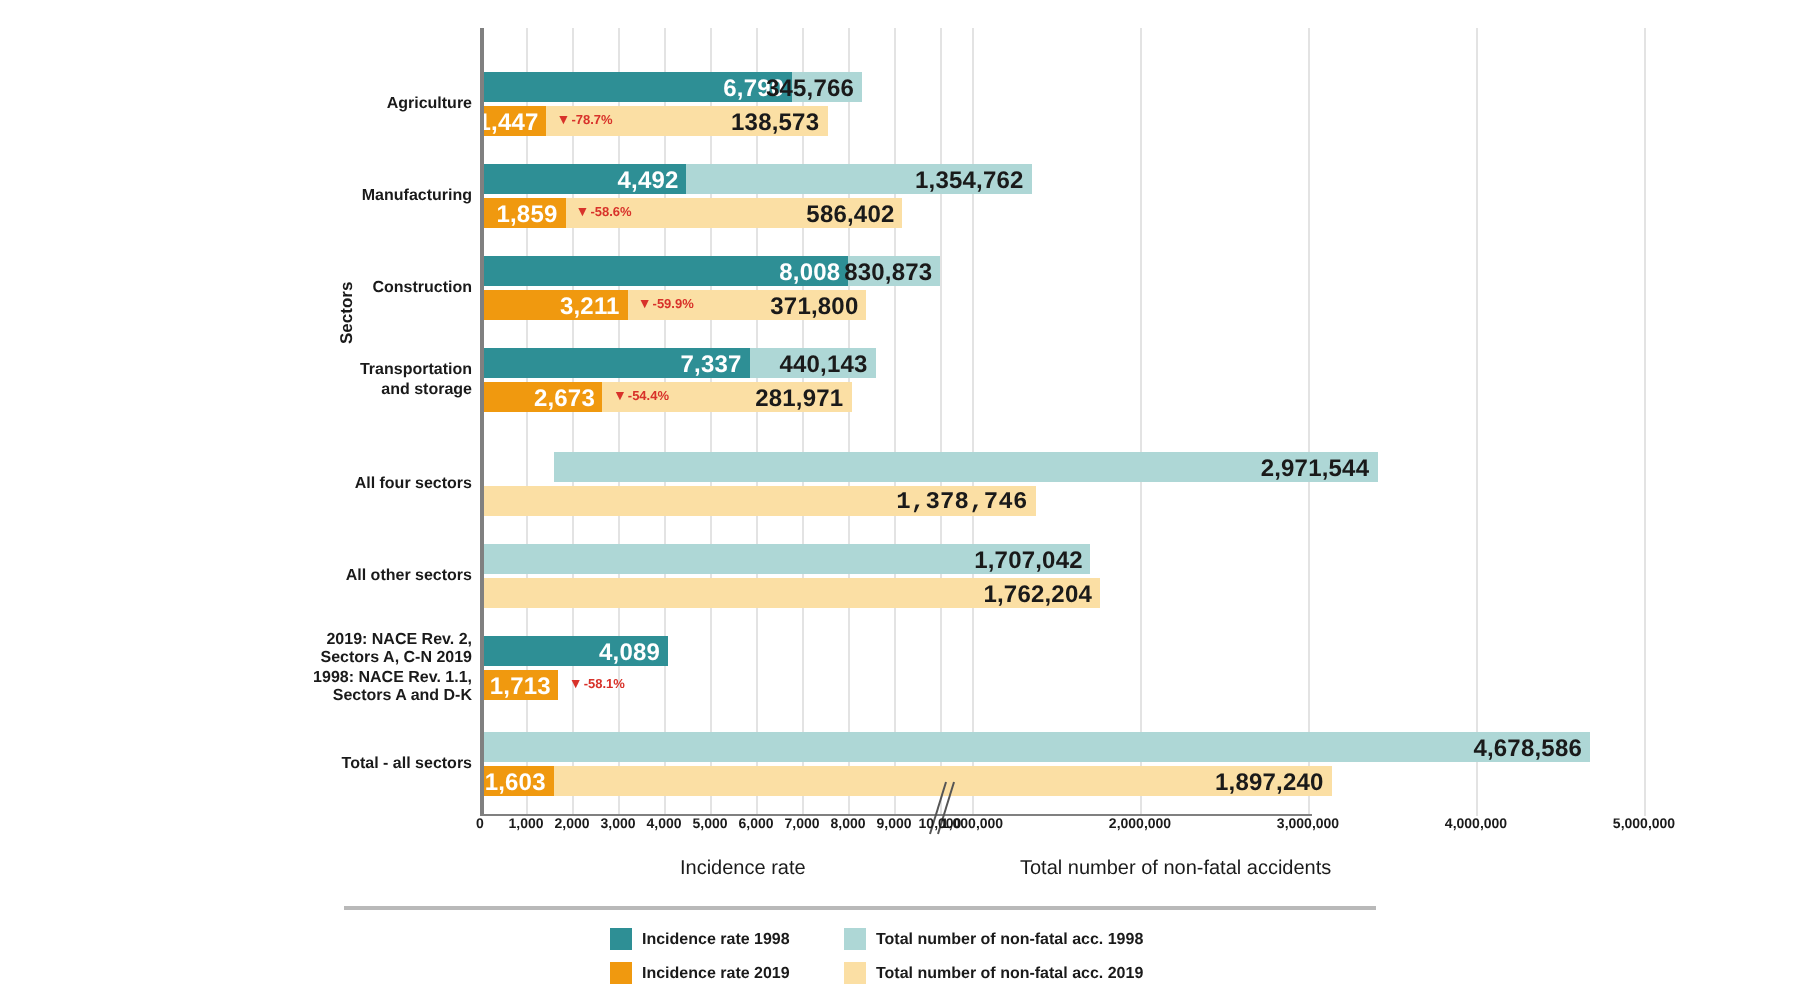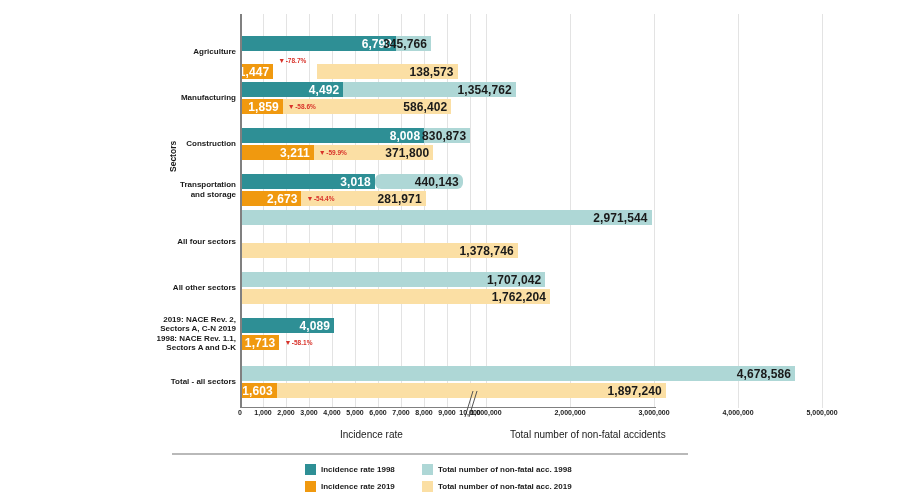--- a/index.html
+++ b/index.html
@@ -103,21 +103,21 @@
       </div>
     <div id="rows">
         <div class="seg-wrap" style="top: 22px;">
           <div class="seg teal" style="width: 156.17px;">
             <span class="val">6,790</span>
           </div>
           <div class="seg ltteal" style="width: 34.8743px;">
             <span class="val">345,766</span>
           </div>
         </div>
-        <div class="seg-wrap" style="top: 50px; gap: 44px;">
+        <div class="seg-wrap" style="top: 39px;">
           <div class="seg orange" style="width: 33.281px;">
             <span class="val">1,447</span>
           </div>
           <div class="seg ltorange" style="width: 140.359px;">
             <span class="val">138,573</span>
           </div>
         </div>
         <div class="delta" style="left: 38.281px; top: 42px;"><span class="tri">▼</span><span>-78.7%</span></div>
         <div class="seg-wrap" style="top: 68px;">
           <div class="seg teal" style="width: 103.316px;">
@@ -148,41 +148,41 @@
           <div class="seg orange" style="width: 73.853px;">
             <span class="val">3,211</span>
           </div>
           <div class="seg ltorange" style="width: 119.378px;">
             <span class="val">371,800</span>
           </div>
         </div>
         <div class="delta" style="left: 78.853px; top: 134px;"><span class="tri">▼</span><span>-59.9%</span></div>
         <div class="seg-wrap" style="top: 160px;">
           <div class="seg teal" style="width: 134.826px;">
-            <span class="val">3,018</span>
-          </div>
-          <div class="seg ltteal" style="width: 88px; border-radius: 6px;">
+            <span class="val">7,337</span>
+          </div>
+          <div class="seg ltteal" style="width: 63px;">
             <span class="val">440,143</span>
           </div>
         </div>
         <div class="seg-wrap" style="top: 177px;">
           <div class="seg orange" style="width: 61.479px;">
             <span class="val">2,673</span>
           </div>
           <div class="seg ltorange" style="width: 124.207px;">
             <span class="val">281,971</span>
           </div>
         </div>
         <div class="delta" style="left: 66.479px; top: 180px;"><span class="tri">▼</span><span>-54.4%</span></div>
-        <div class="seg-wrap" style="top: 196px;">
+        <div class="seg-wrap" style="top: 212px; padding-left: 37px;">
           <div class="seg ltteal" style="width: 411.61px;">
             <span class="val">2,971,544</span>
           </div>
         </div>
-        <div class="seg-wrap" style="top: 229px;">
+        <div class="seg-wrap" style="top: 229px; font-family: Liberation Mono, monospace;">
           <div class="seg ltorange" style="width: 277.815px;">
             <span class="val">1,378,746</span>
           </div>
         </div>
         <div class="seg-wrap" style="top: 258px;">
           <div class="seg ltteal" style="width: 305.392px;">
             <span class="val">1,707,042</span>
           </div>
         </div>
         <div class="seg-wrap" style="top: 275px;">

